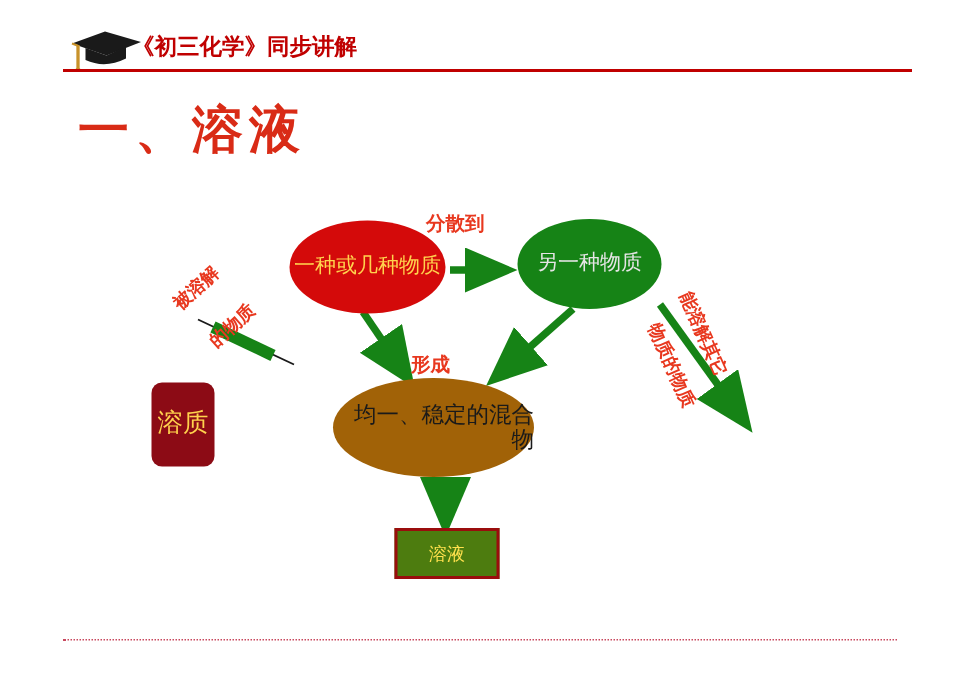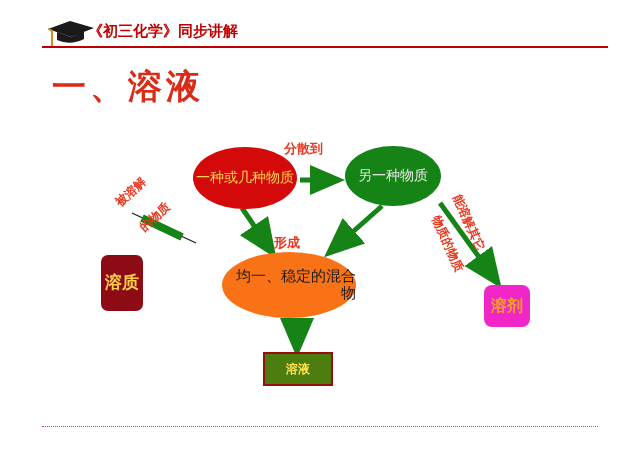--- a/index.html
+++ b/index.html
@@ -107,32 +107,32 @@
     height: 60px;
     background: #168316;
     color: #e5e5e5;
     font-size: 14px;
   }
   #node-mixture {
     left: 222px;
     top: 252px;
     width: 134px;
     height: 66px;
-    background: #f97316;
+    background: #a16207;
     color: #1a1a1a;
     font-size: 15px;
   }
 
   .rect-node {
     position: absolute;
     display: flex;
     align-items: center;
     justify-content: center;
     text-align: center;
-    font-weight: bold;
+    font-weight: normal;
     font-family: "DejaVu Sans", "Liberation Sans", sans-serif;
   }
   #node-solute {
     left: 101px;
     top: 255px;
     width: 42px;
     height: 56px;
     background: #8c0b15;
     color: #ffd24d;
     font-size: 17px;
@@ -271,21 +271,20 @@
 <div id="diagram-nodes">
 
   <div class="ellipse-node" id="node-source">一种或几种物质</div>
 
   <div class="ellipse-node" id="node-target">另一种物质</div>
 
   <div class="ellipse-node" id="node-mixture">均一、稳定的混合物</div>
 
   <div class="rect-node" id="node-solute">溶质</div>
 
-  <div class="rect-node" id="node-solvent">溶剂</div>
 
   <div class="rect-node" id="node-solution">溶液</div>
 
   <div class="edge-label" id="label-disperse">分散到</div>
 
   <div class="edge-label" id="label-form">形成</div>
 
   <div class="rot-label" id="label-dissolved-1">被溶解</div>
 
   <div class="rot-label" id="label-dissolved-2">的物质</div>

